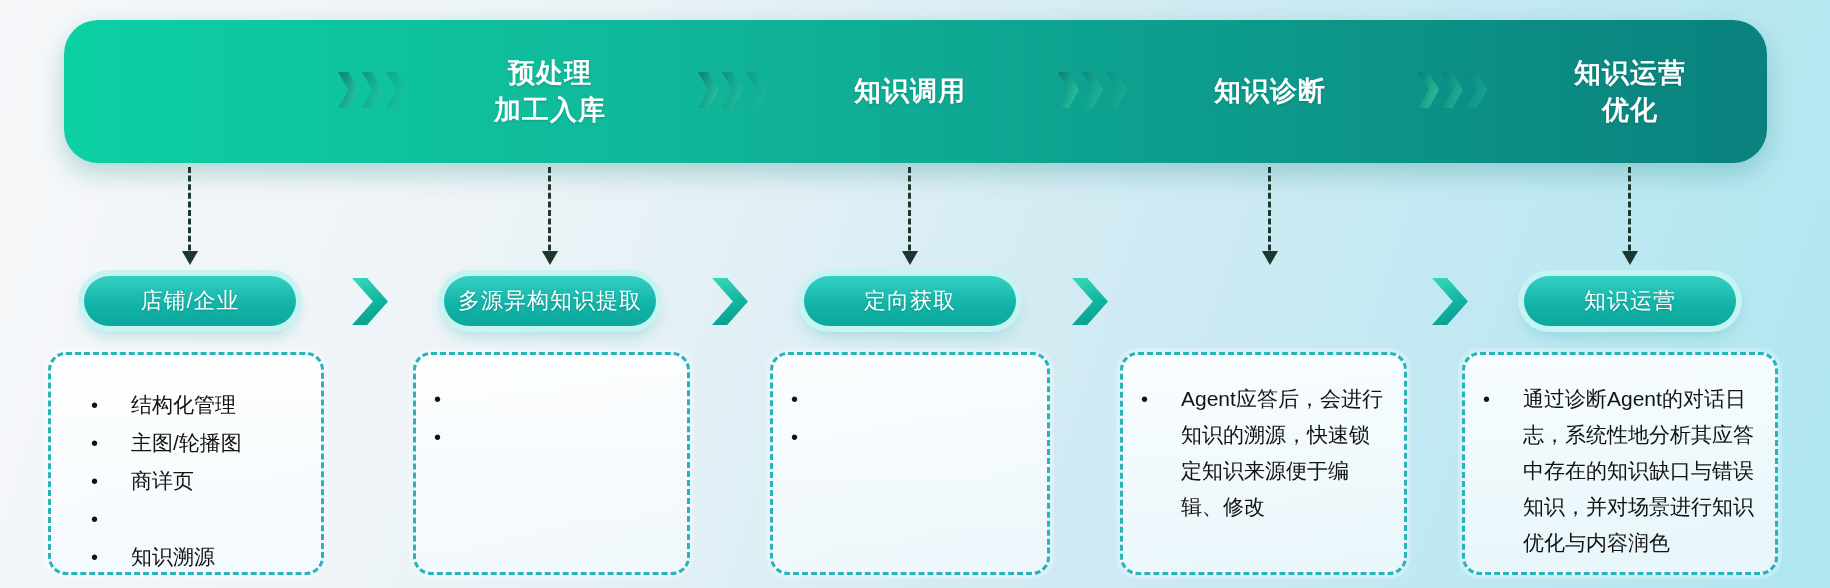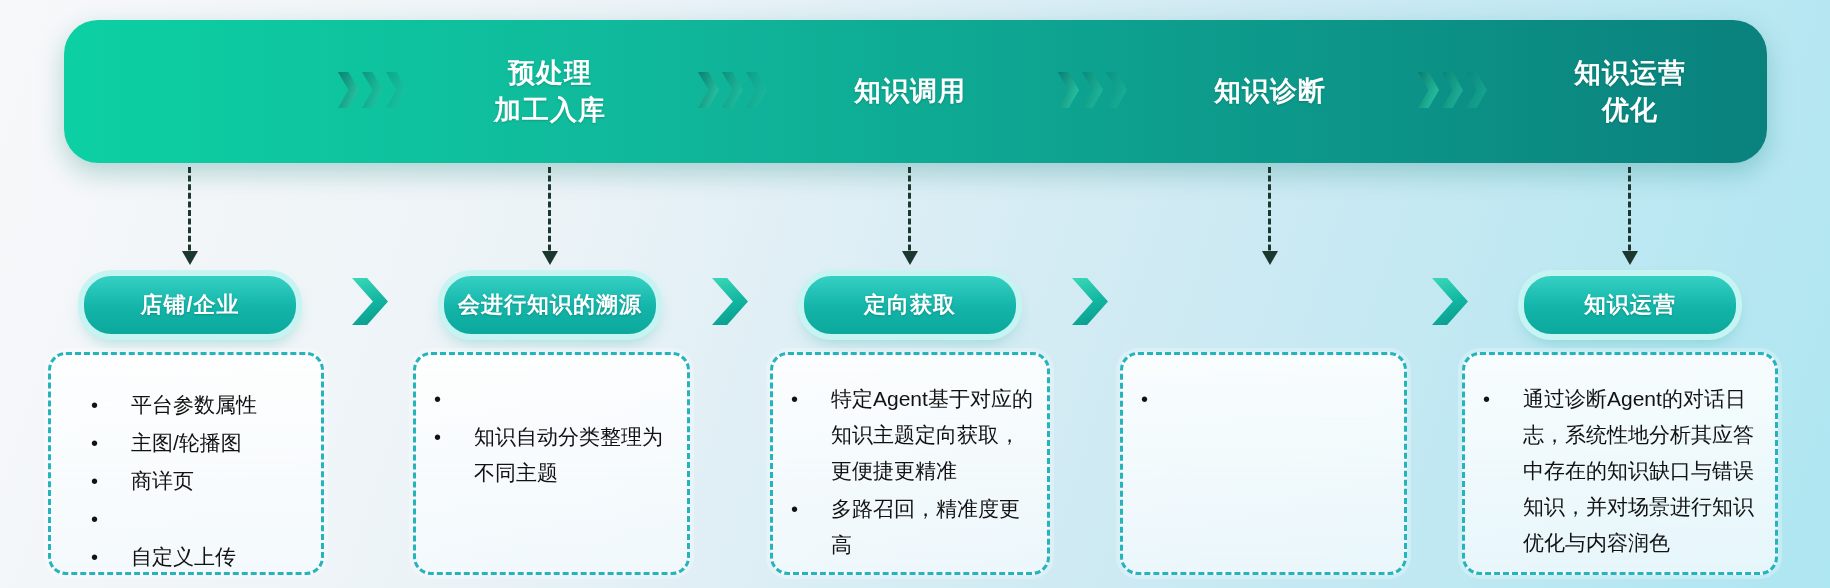--- a/index.html
+++ b/index.html
@@ -48,25 +48,25 @@
     height:92px;border-left:3px dashed #1c382e;
   }
   .drop-arrow::after{
     content:"";position:absolute;left:-9.5px;bottom:-14px;
     border:8px solid transparent;border-top:14px solid #1c382e;
   }
 
   
   .pill{
     position:absolute;top:276px;left:calc(var(--cx) - 106px);
-    width:212px;height:58px;border-radius:27px;
+    width:212px;height:50px;border-radius:27px;
     background:linear-gradient(180deg,#35d0c3 0%,#13b4a9 55%,#0ca89c 100%);
     box-shadow:0 0 0 6px #c6f4f2,0 8px 16px rgba(40,170,160,.35);
     display:flex;align-items:center;justify-content:center;
-    color:#fff;font-size:22px;font-weight:700;letter-spacing:1px;
+    color:#fff;font-size:22px;font-weight:400;letter-spacing:1px;
     text-shadow:0 1px 2px rgba(0,70,60,.3);
   }
 
   
   .pill-chevron{
     position:absolute;top:278px;left:calc(var(--mx) - 18px);
     width:36px;height:47px;
     clip-path:polygon(0 0,42% 0,100% 50%,42% 100%,0 100%,58% 50%);
     background:linear-gradient(160deg,#3bd9b8 0%,#11b4a0 55%,#0a968a 100%);
   }
@@ -144,94 +144,92 @@
   <div class="drop-arrow c1"></div>
   <div class="drop-arrow c2"></div>
   <div class="drop-arrow c3"></div>
   <div class="drop-arrow c4"></div>
   <div class="drop-arrow c5"></div>
 
   <div class="pill c1">
     <span>店铺/企业</span>
   </div>
   <div class="pill c2">
-    <span>会进行知识的溯源</span>
+    <span>多源异构知识提取</span>
   </div>
   <div class="pill c3">
     <span>定向获取</span>
   </div>
   <div class="pill c5">
     <span>知识运营</span>
   </div>
 
   <div class="pill-chevron m1"></div>
   <div class="pill-chevron m2"></div>
   <div class="pill-chevron m3"></div>
   <div class="pill-chevron m4"></div>
 
   <div class="c1">
     <div class="card indent">
       <ul>
         <li>
             <span class="dot">•</span>
-            <span class="txt">平台参数属性</span>
+            <span class="txt">结构化管理</span>
           </li>
         <li>
             <span class="dot">•</span>
             <span class="txt">主图/轮播图</span>
           </li>
         <li>
             <span class="dot">•</span>
             <span class="txt">商详页</span>
           </li>
         <li>
             <span class="dot">•</span>
           </li>
         <li>
             <span class="dot">•</span>
-            <span class="txt">自定义上传</span>
+            <span class="txt">知识溯源</span>
           </li>
       </ul>
     </div>
   </div>
 
   <div class="c2">
     <div class="card">
       <ul>
         <li>
             <span class="dot">•</span>
           </li>
         <li>
             <span class="dot">•</span>
-            <span class="txt">知识自动分类整理为不同主题</span>
           </li>
       </ul>
     </div>
   </div>
 
   <div class="c3">
     <div class="card">
       <ul>
         <li>
             <span class="dot">•</span>
-            <span class="txt">特定Agent基于对应的知识主题定向获取，更便捷更精准</span>
-          </li>
-        <li>
-            <span class="dot">•</span>
-            <span class="txt">多路召回，精准度更高</span>
+          </li>
+        <li>
+            <span class="dot">•</span>
           </li>
       </ul>
     </div>
   </div>
 
   <div class="c4">
     <div class="card">
       <ul>
         <li>
             <span class="dot">•</span>
+            <span class="txt">Agent应答后，会进行知识的溯源，快速锁定知识来源便于编辑、修改</span>
           </li>
       </ul>
     </div>
   </div>
 
   <div class="c5">
     <div class="card">
       <ul>
         <li>
             <span class="dot">•</span>

